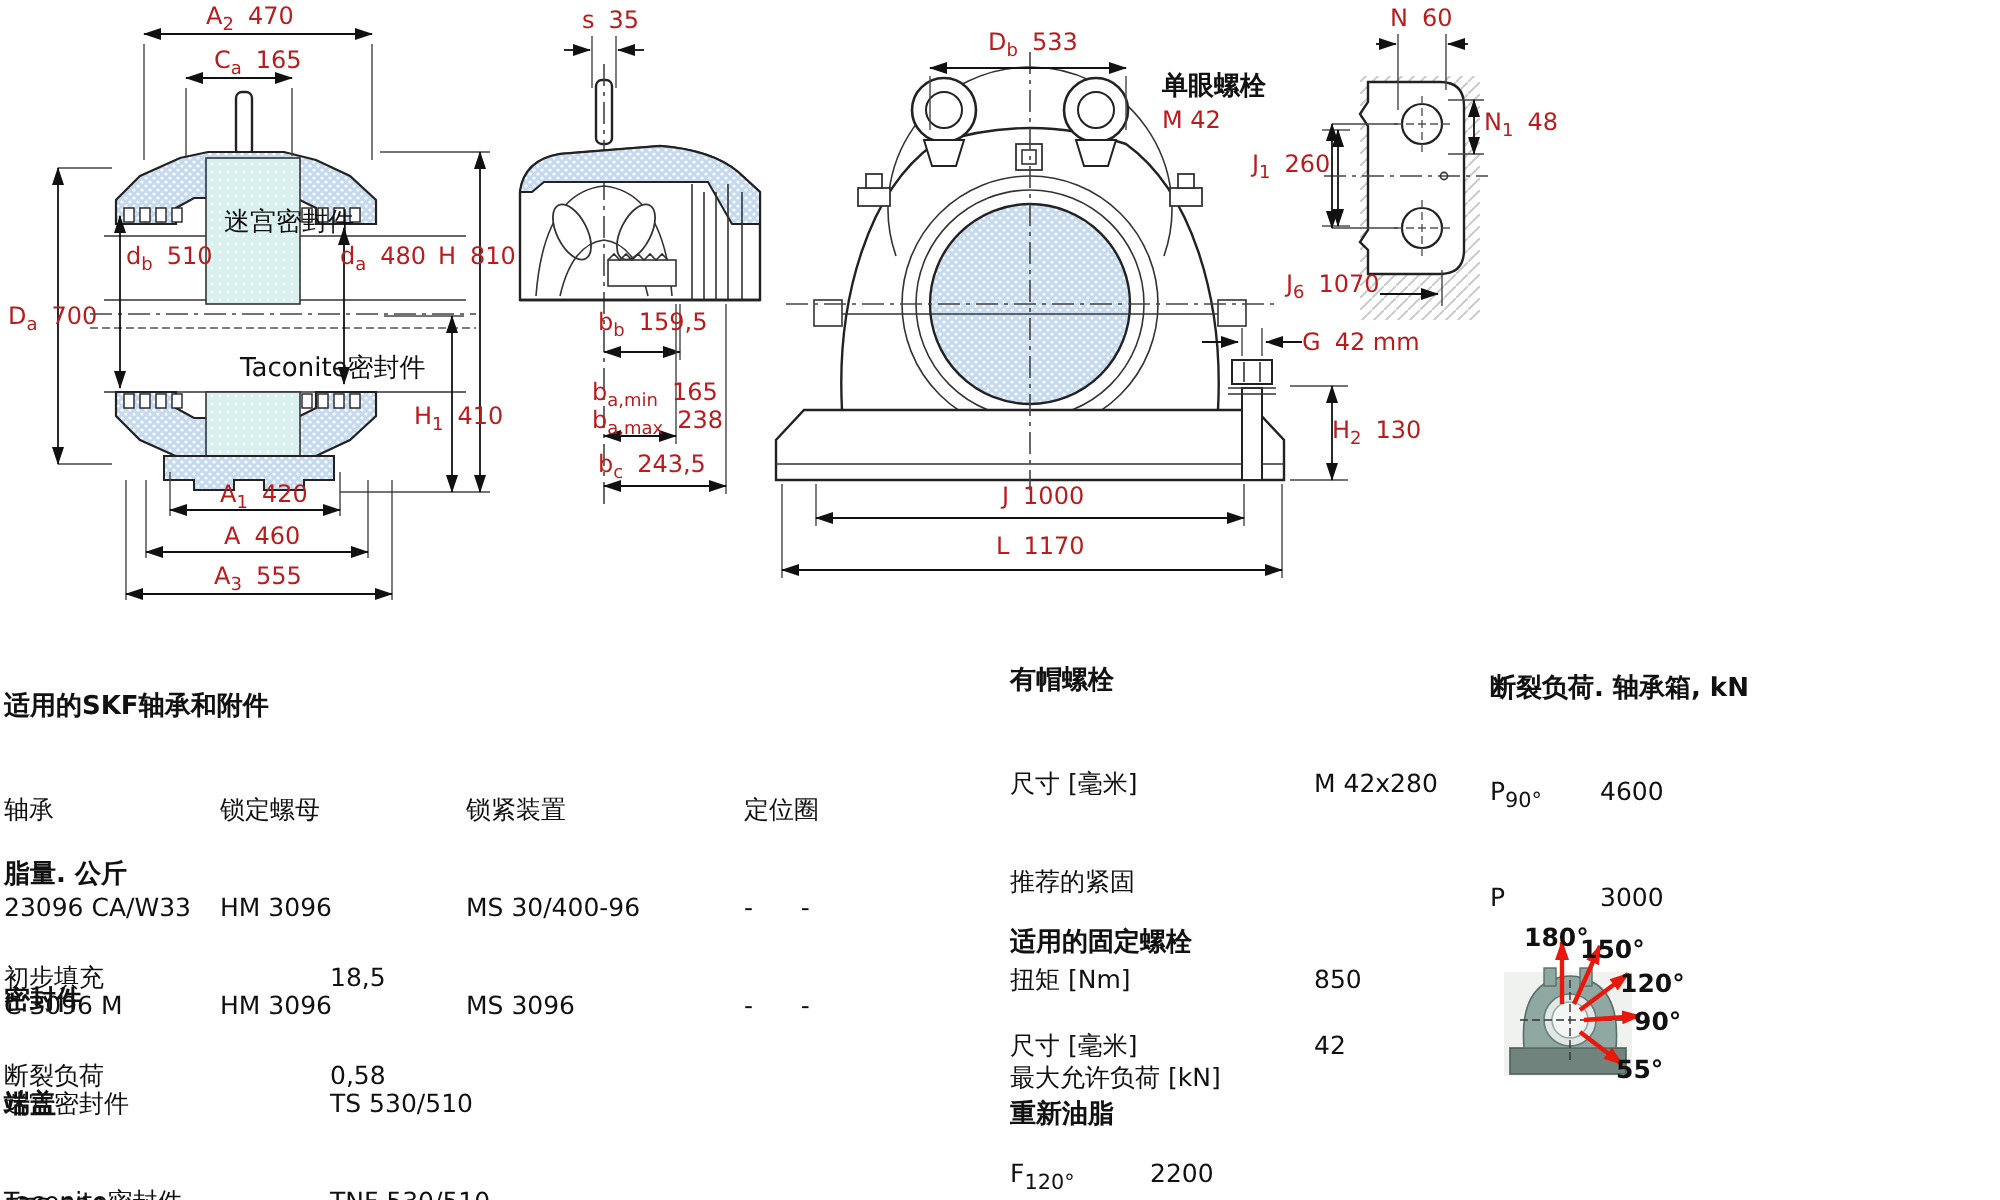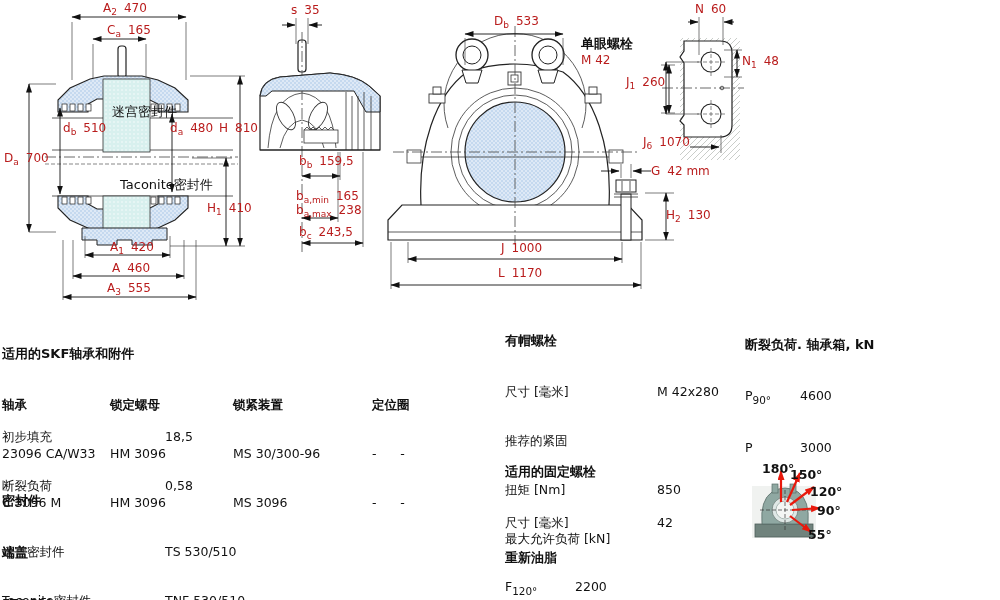--- a/index.html
+++ b/index.html
@@ -24,21 +24,21 @@
   .t-title{font-weight:bold;font-size:13px;line-height:17px;margin:0 0 2px 0}
   .row{display:flex}
   .c0{width:108px}.c1{width:123px}.c2{width:139px}
   .sl{width:163px}
   .kl{width:152px}
   .fl{width:70px}
   .pl{width:55px}
   .lh15 .row{line-height:15px}
   .lh148 .row{line-height:14.8px}
   .angle-label{position:absolute;font-size:12.5px;font-weight:600;white-space:nowrap}
-  .hdr{font-weight:bold}
+  .hdr{font-weight:normal}
 </style>
 </head>
 <body>
 
 <div class="canvas">
 
   <svg width="0" height="0" style="position:absolute" aria-hidden="true">
     <defs>
       <pattern id="pDot" width="4" height="4" patternUnits="userSpaceOnUse">
         <rect width="4" height="4" fill="#c5d9ef"></rect>
@@ -298,32 +298,33 @@
     <div class="t-title">适用的SKF轴承和附件</div>
     <div class="row hdr">
       <span class="c0">轴承</span>
       <span class="c1">锁定螺母</span>
       <span class="c2">锁紧装置</span>
       <span>定位圈</span>
     </div>
     <div class="row">
       <span class="c0">23096 CA/W33</span>
       <span class="c1">HM 3096</span>
-      <span class="c2">MS 30/300-96</span>
+      <span class="c2">MS 30/400-96</span>
       <span>-      -</span>
     </div>
     <div class="row">
       <span class="c0">C 3096 M</span>
       <span class="c1">HM 3096</span>
       <span class="c2">MS 3096</span>
       <span>-      -</span>
     </div>
   </div>
 
   <div class="tblock" style="left:2px;top:396px">
+    <div class="t-title">脂量. 公斤</div>
     <div class="row">
       <span class="sl">初步填充</span>
       <span>18,5</span>
     </div>
     <div class="row">
       <span class="sl">断裂负荷</span>
       <span>0,58</span>
     </div>
   </div>
 

